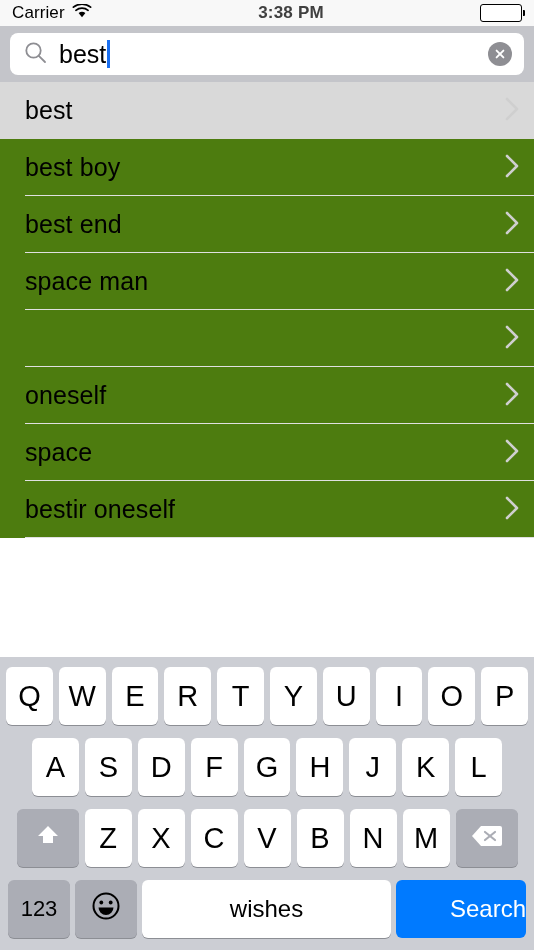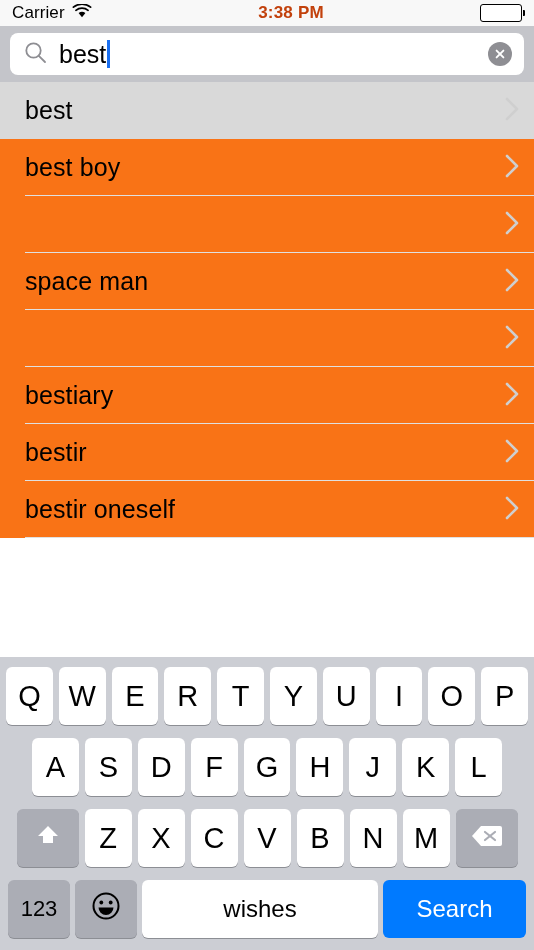--- a/index.html
+++ b/index.html
@@ -42,21 +42,21 @@
     color: #000;
     letter-spacing: 0.1px;
   }
   .wifi-icon { display: block; }
   .status-time {
     position: absolute;
     left: 0; right: 0;
     text-align: center;
     font-size: 17px;
     font-weight: bold;
-    color: #c2410c;
+    color: #404040;
     letter-spacing: 0.2px;
     pointer-events: none;
     padding-left: 48px;
   }
   .status-right {
     margin-left: auto;
     display: flex;
     align-items: center;
   }
   .battery {
@@ -135,21 +135,21 @@
     flex: 1 1 auto;
     background: #ffffff;
     overflow: hidden;
     position: relative;
   }
   .result-row {
     height: 57px;
     display: flex;
     align-items: center;
     padding: 0 14px 0 25px;
-    background: #f97316;
+    background: #4d7c0f;
     position: relative;
     cursor: pointer;
   }
   .result-row.selected { background: #d9d9d9; }
   .result-row .sep {
     position: absolute;
     left: 25px; right: 0; bottom: 0;
     height: 1px;
     background: #e0e0e0;
   }
@@ -224,26 +224,27 @@
     width: 62px; margin: 0 5px 0 0;
     background: #abadb5;
   }
   .key-space {
     flex: 1;
     margin: 0 5px 0 0;
     font-size: 24px;
     background: #ffffff;
   }
   .key-search {
-    width: 143px;
+    width: 130px;
     margin: 0 2px 0 0;
     background: #007aff;
     color: #ffffff;
     font-size: 24px;
     box-shadow: none;
+    justify-content: flex-end;
   }
 </style>
 </head>
 <body>
 
 <div id="screen">
 
   <div class="status-bar">
     <div class="status-left">
       <span class="status-carrier">Carrier</span>
@@ -294,47 +295,48 @@
         <span class="sep"></span>
       </div>
       <div class="result-row">
         <span class="result-label">best boy</span>
         <span class="chevron"><svg width="16" height="26" viewBox="0 0 16 26">
             <polyline points="3,3 13,13 3,23" stroke="#cfcfcf" stroke-width="2.6" fill="none" stroke-linecap="round" stroke-linejoin="round"></polyline>
           </svg></span>
         <span class="sep"></span>
       </div>
       <div class="result-row">
+        <span class="result-label">best end</span>
         <span class="chevron"><svg width="16" height="26" viewBox="0 0 16 26">
             <polyline points="3,3 13,13 3,23" stroke="#cfcfcf" stroke-width="2.6" fill="none" stroke-linecap="round" stroke-linejoin="round"></polyline>
           </svg></span>
         <span class="sep"></span>
       </div>
       <div class="result-row">
         <span class="result-label">space man</span>
         <span class="chevron"><svg width="16" height="26" viewBox="0 0 16 26">
             <polyline points="3,3 13,13 3,23" stroke="#cfcfcf" stroke-width="2.6" fill="none" stroke-linecap="round" stroke-linejoin="round"></polyline>
           </svg></span>
         <span class="sep"></span>
       </div>
       <div class="result-row">
         <span class="chevron"><svg width="16" height="26" viewBox="0 0 16 26">
             <polyline points="3,3 13,13 3,23" stroke="#cfcfcf" stroke-width="2.6" fill="none" stroke-linecap="round" stroke-linejoin="round"></polyline>
           </svg></span>
         <span class="sep"></span>
       </div>
       <div class="result-row">
-        <span class="result-label">bestiary</span>
-        <span class="chevron"><svg width="16" height="26" viewBox="0 0 16 26">
-            <polyline points="3,3 13,13 3,23" stroke="#cfcfcf" stroke-width="2.6" fill="none" stroke-linecap="round" stroke-linejoin="round"></polyline>
-          </svg></span>
-        <span class="sep"></span>
-      </div>
-      <div class="result-row">
-        <span class="result-label">bestir</span>
+        <span class="result-label">oneself</span>
+        <span class="chevron"><svg width="16" height="26" viewBox="0 0 16 26">
+            <polyline points="3,3 13,13 3,23" stroke="#cfcfcf" stroke-width="2.6" fill="none" stroke-linecap="round" stroke-linejoin="round"></polyline>
+          </svg></span>
+        <span class="sep"></span>
+      </div>
+      <div class="result-row">
+        <span class="result-label">space</span>
         <span class="chevron"><svg width="16" height="26" viewBox="0 0 16 26">
             <polyline points="3,3 13,13 3,23" stroke="#cfcfcf" stroke-width="2.6" fill="none" stroke-linecap="round" stroke-linejoin="round"></polyline>
           </svg></span>
         <span class="sep"></span>
       </div>
       <div class="result-row">
         <span class="result-label">bestir oneself</span>
         <span class="chevron"><svg width="16" height="26" viewBox="0 0 16 26">
             <polyline points="3,3 13,13 3,23" stroke="#cfcfcf" stroke-width="2.6" fill="none" stroke-linecap="round" stroke-linejoin="round"></polyline>
           </svg></span>

